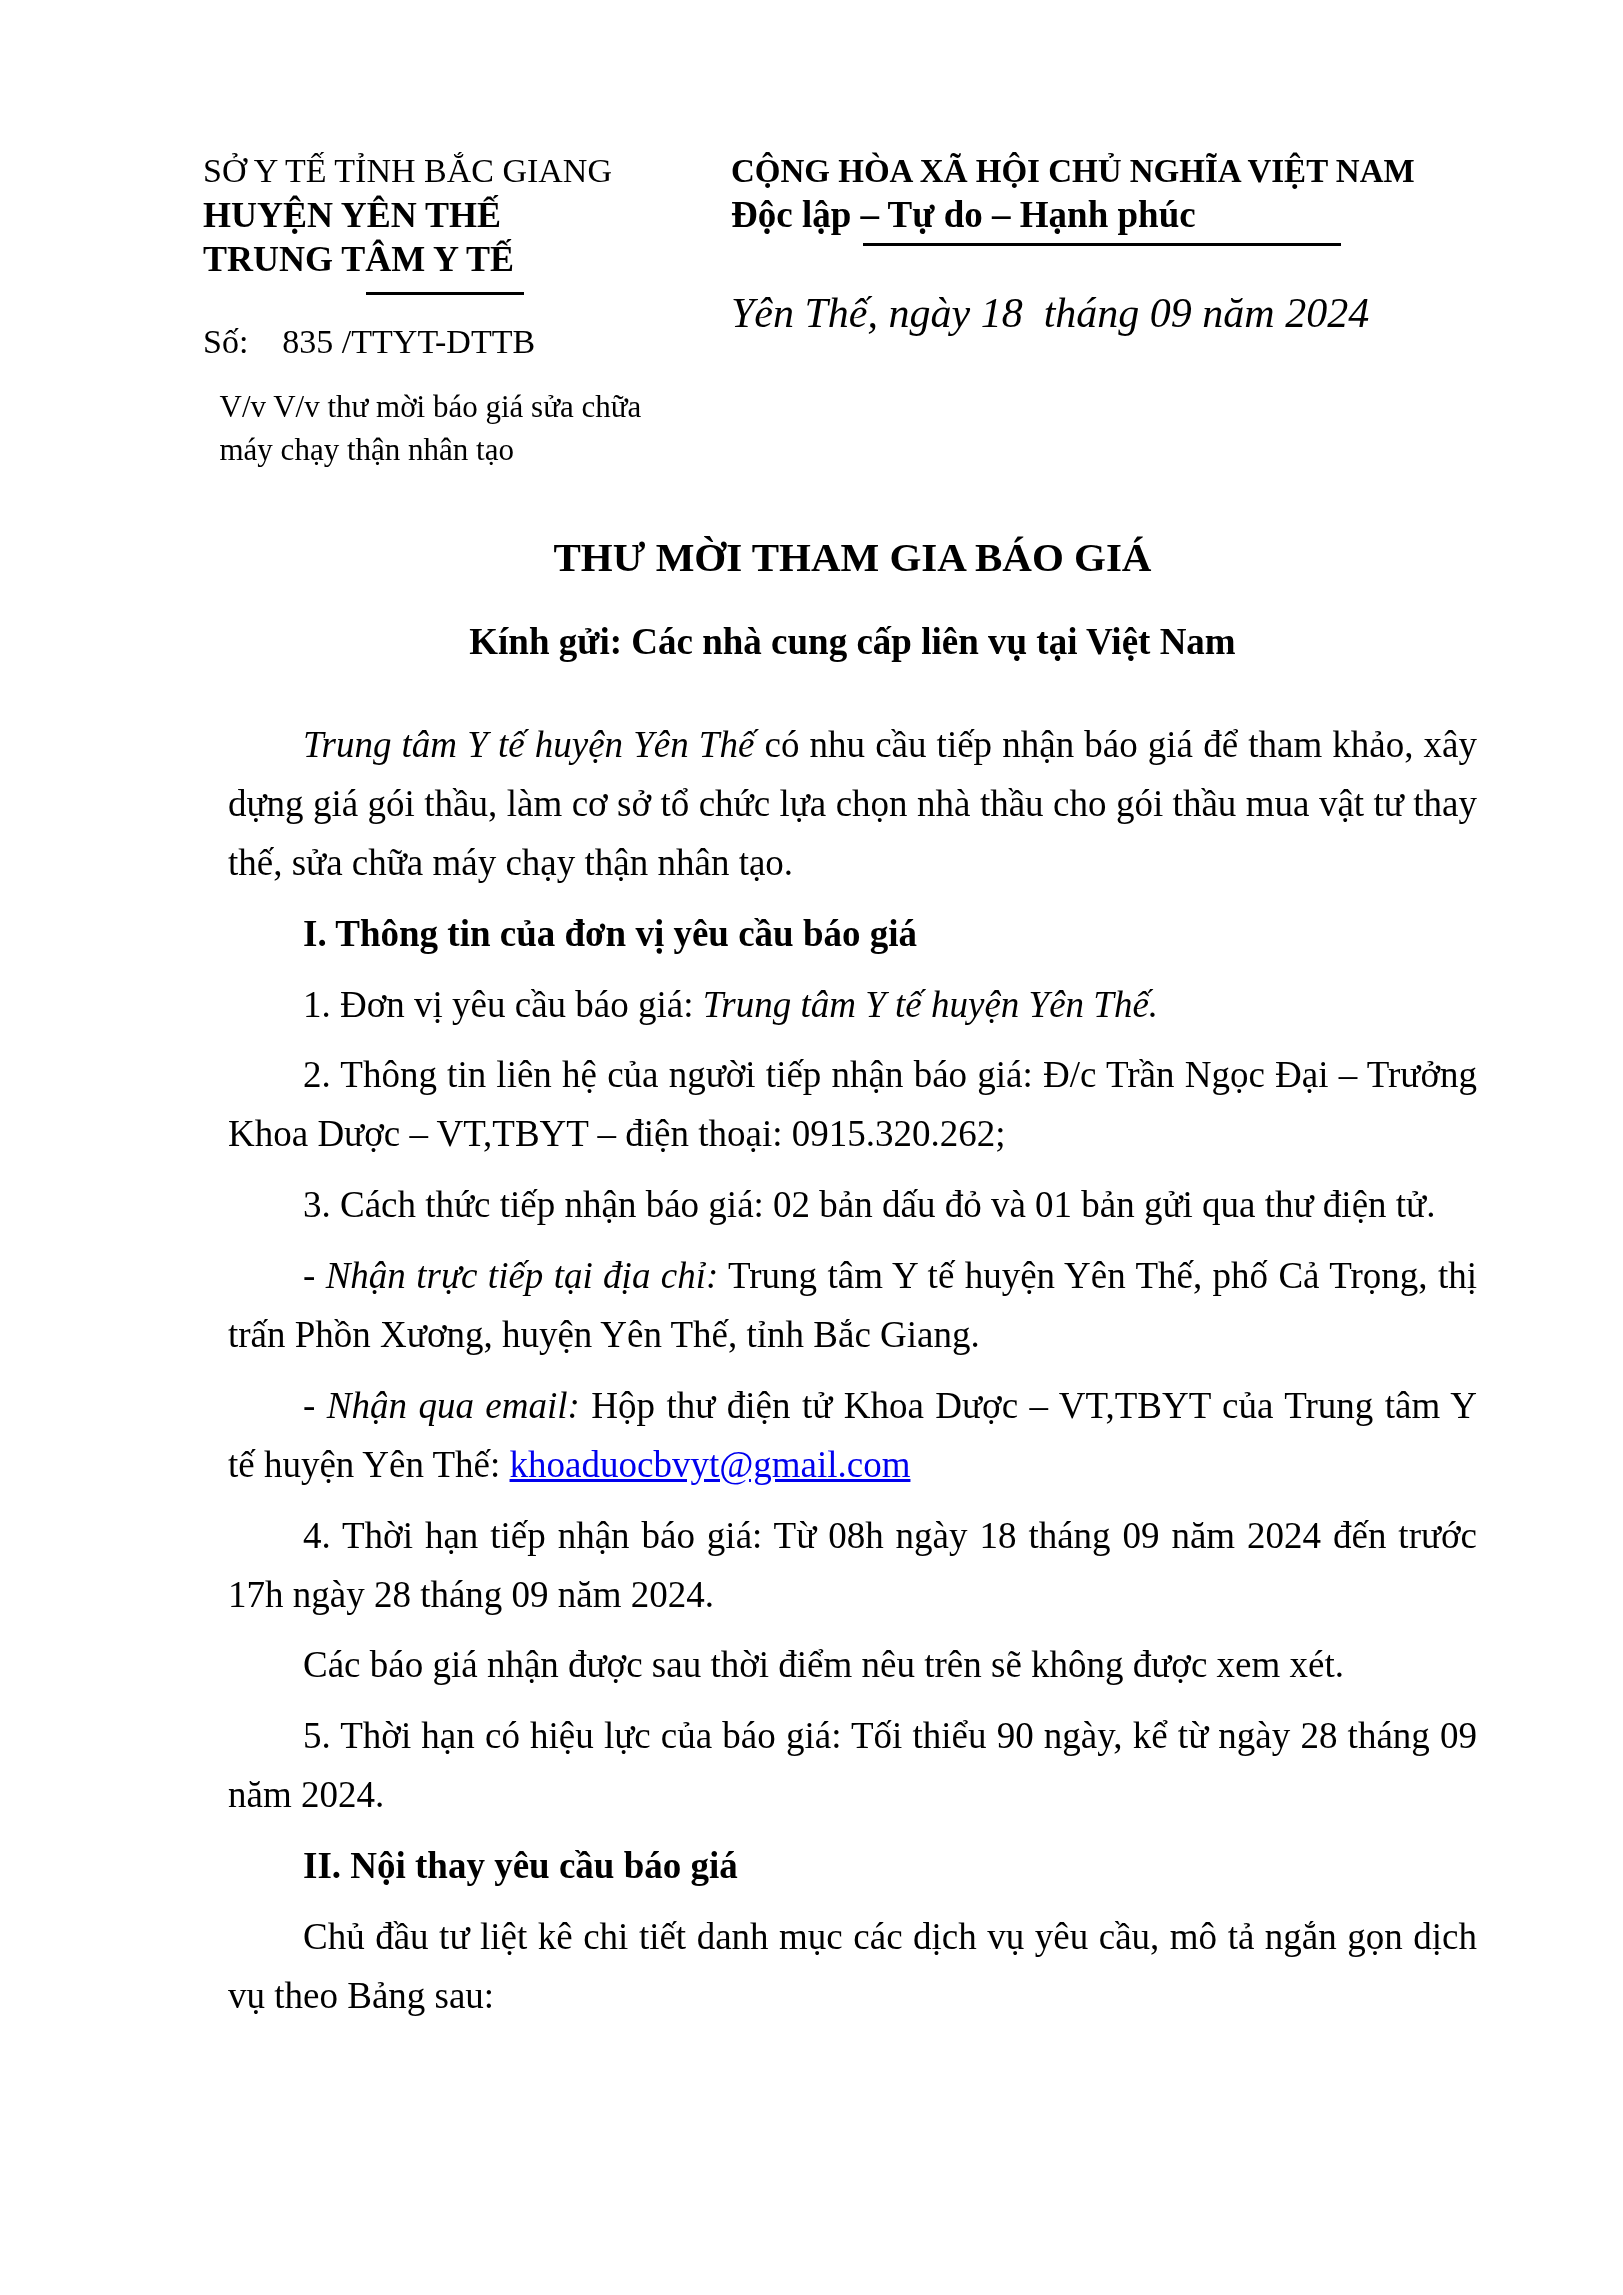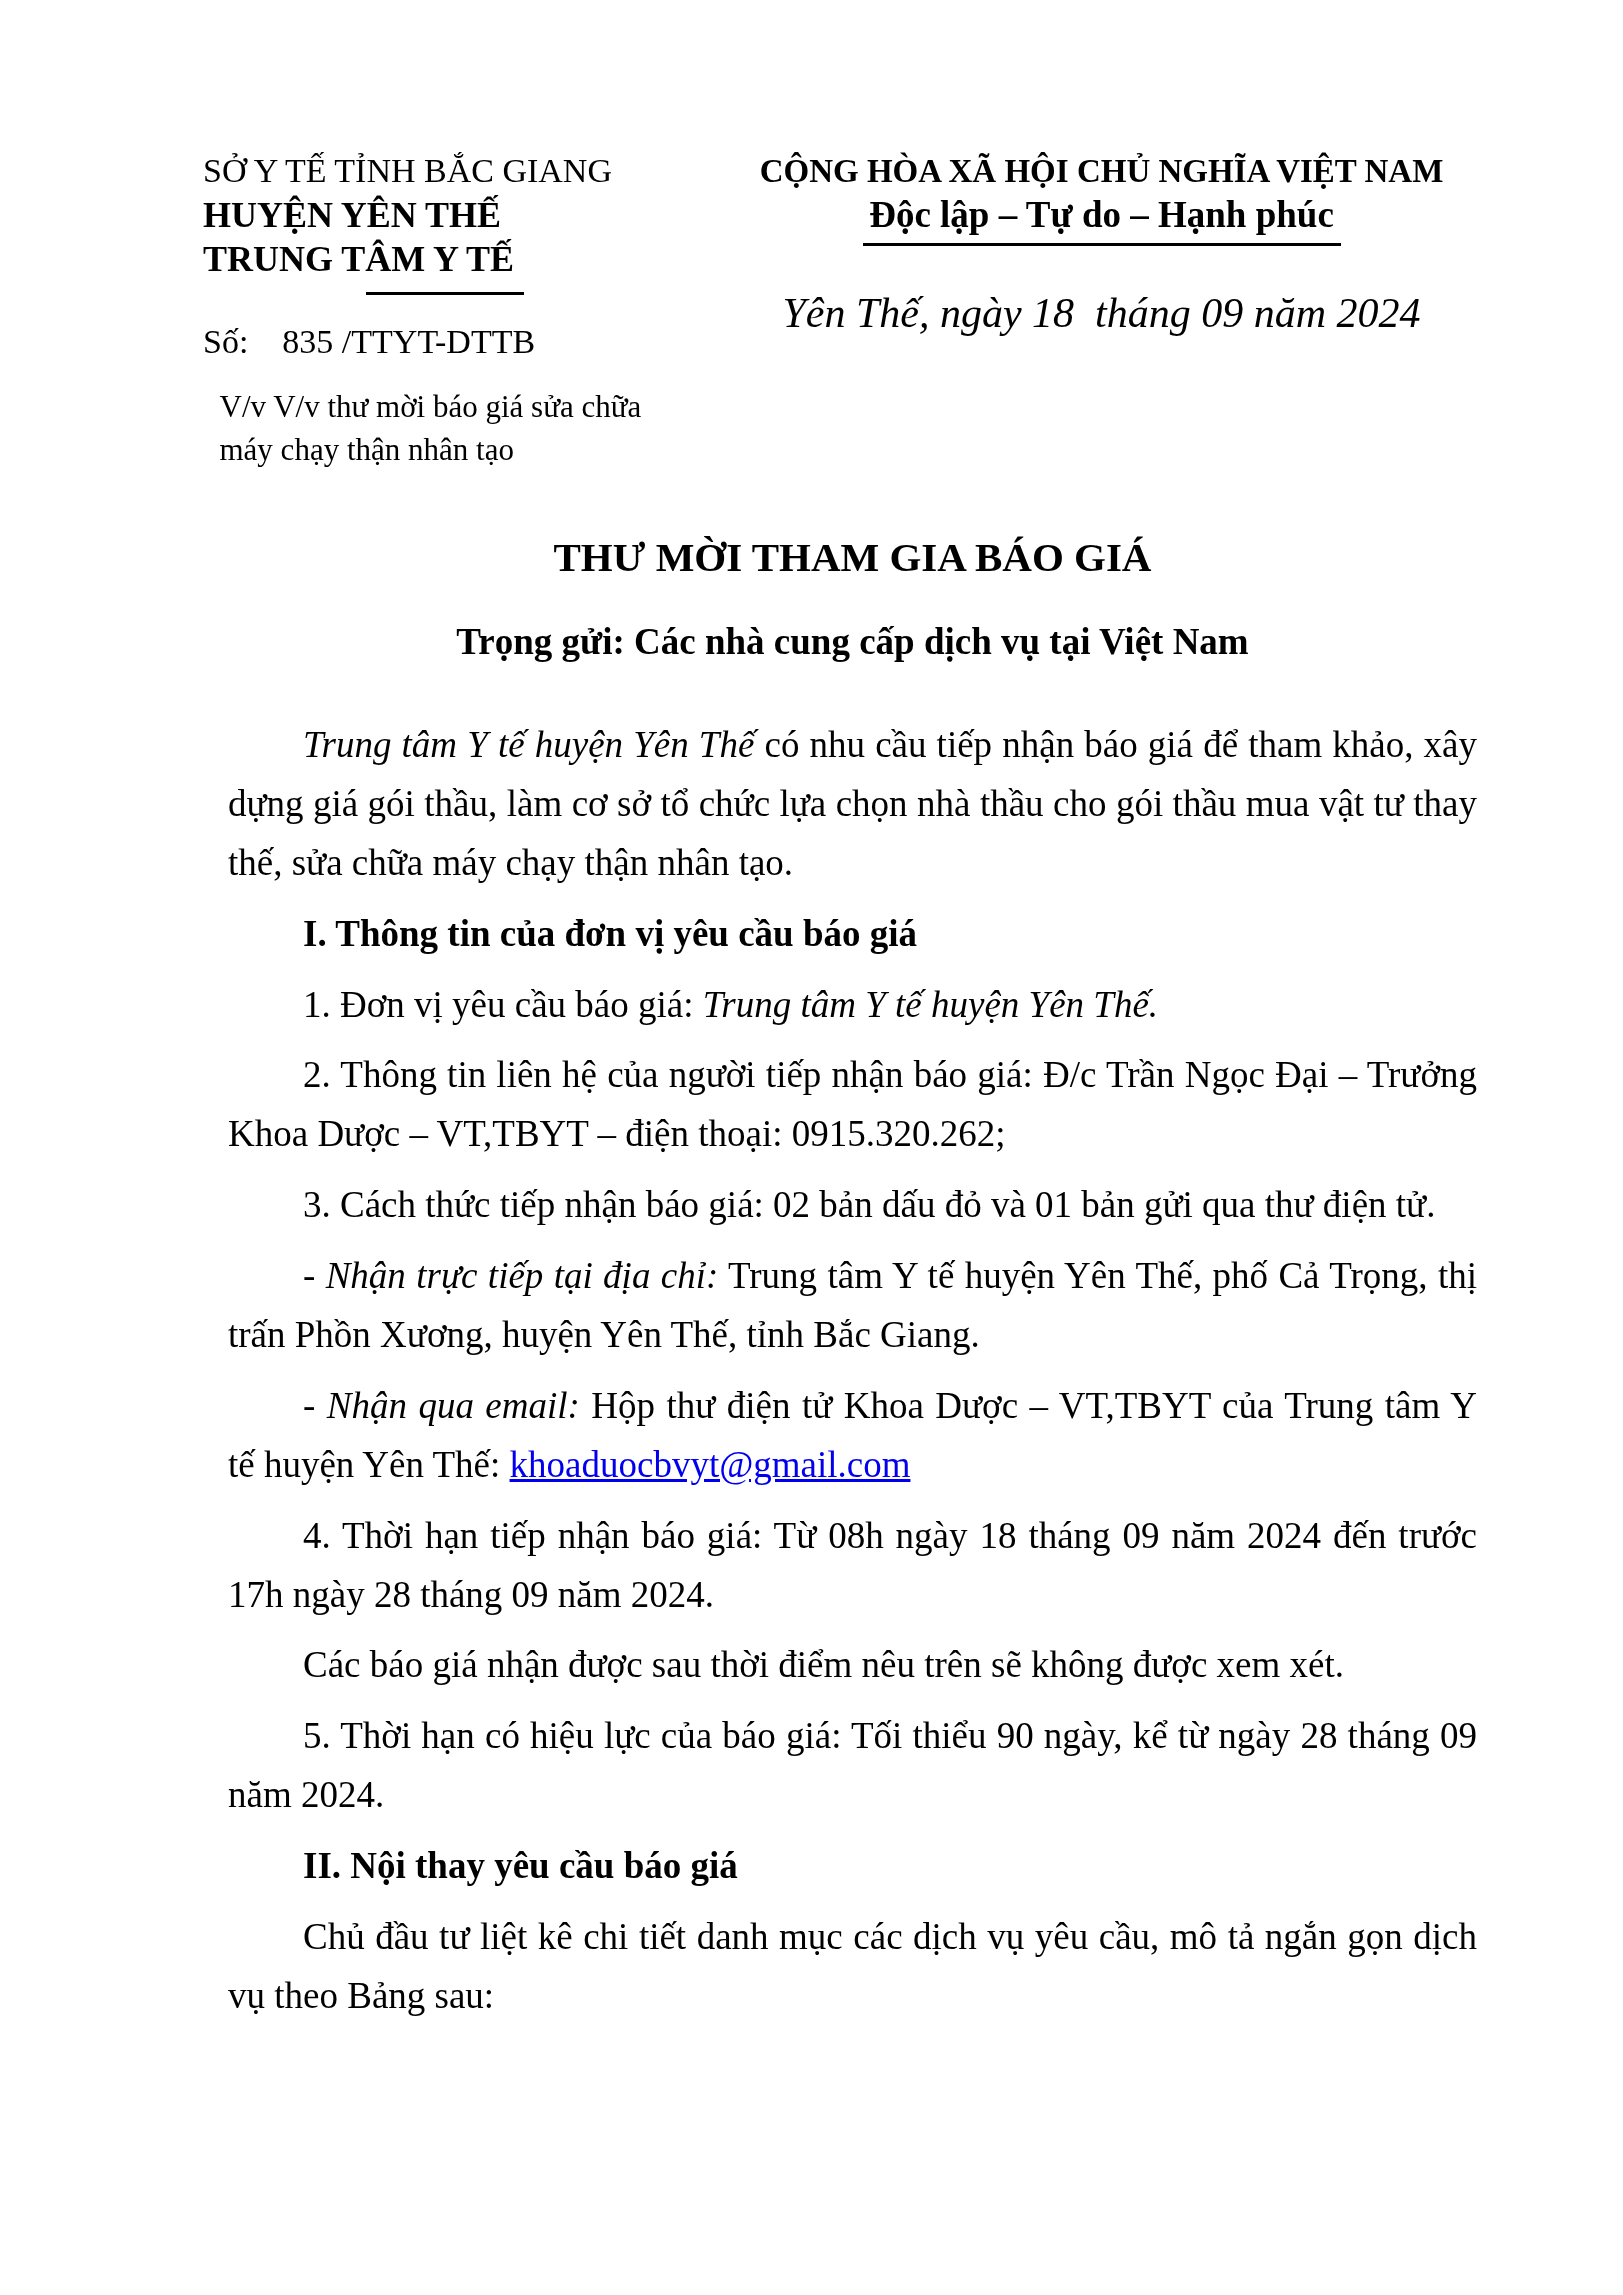--- a/index.html
+++ b/index.html
@@ -19,21 +19,20 @@
   }
   .hdr-left .org-parent{font-size:34px; line-height:44px; white-space:nowrap;}
   .hdr-left .org-name{font-size:36px; line-height:44px; font-weight:bold; white-space:nowrap;}
   .hdr-rule{width:158px; height:3.3px; background:#000; margin:10.5px auto 0;}
   .hdr-left .doc-number{font-size:34px; line-height:39px; margin-top:27.5px; white-space:pre;}
   .hdr-left .doc-subject{
     font-size:31px; line-height:43px; margin:23.6px auto 0; width:451px;
   }
   .hdr-right{
     position:absolute; left:731px; top:149px; width:741px;
-    text-align:center;
   }
   .hdr-right .national-motto{font-size:33px; line-height:44px; font-weight:bold; white-space:nowrap;}
   .hdr-right .national-slogan{font-size:37px; line-height:43px; font-weight:bold; white-space:nowrap;}
   .hdr-rule2{width:478px; height:3.3px; background:#000; margin:6.5px auto 0;}
   .hdr-right .date-line{font-size:42px; line-height:39px; margin-top:48px; font-style:italic; white-space:pre;}
   
   .doc-col{
     position:absolute; left:228px; top:531px; width:1249px;
   }
   .doc-title{
@@ -69,21 +68,21 @@
 
   <div class="hdr-right">
     <div class="national-motto">CỘNG HÒA XÃ HỘI CHỦ NGHĨA VIỆT NAM</div>
     <div class="national-slogan">Độc lập – Tự do – Hạnh phúc</div>
     <div class="hdr-rule2"></div>
     <div class="date-line">Yên Thế, ngày 18  tháng 09 năm 2024</div>
   </div>
 
   <div class="doc-col">
     <div class="doc-title">THƯ MỜI THAM GIA BÁO GIÁ</div>
-    <div class="doc-salutation">Trọng gửi: Các nhà cung cấp dịch vụ tại Việt Nam</div>
+    <div class="doc-salutation">Kính gửi: Các nhà cung cấp liên vụ tại Việt Nam</div>
 
     <div class="doc-body">
 
       <p><span class="ital">Trung tâm Y tế huyện Yên Thế</span><span> có nhu cầu tiếp nhận báo giá để tham khảo, xây dựng giá gói thầu, làm cơ sở tổ chức lựa chọn nhà thầu cho gói thầu mua vật tư thay thế,  sửa chữa máy chạy thận nhân tạo.</span></p>
 
       <p class="bold">I. Thông tin của đơn vị yêu cầu báo giá</p>
 
       <p><span>1. Đơn vị yêu cầu báo giá: </span><span class="ital">Trung tâm Y tế huyện Yên Thế.</span></p>
 
       <p>2. Thông tin liên hệ của người tiếp nhận báo giá: Đ/c Trần Ngọc Đại – Trưởng Khoa Dược – VT,TBYT – điện thoại: 0915.320.262;</p>

